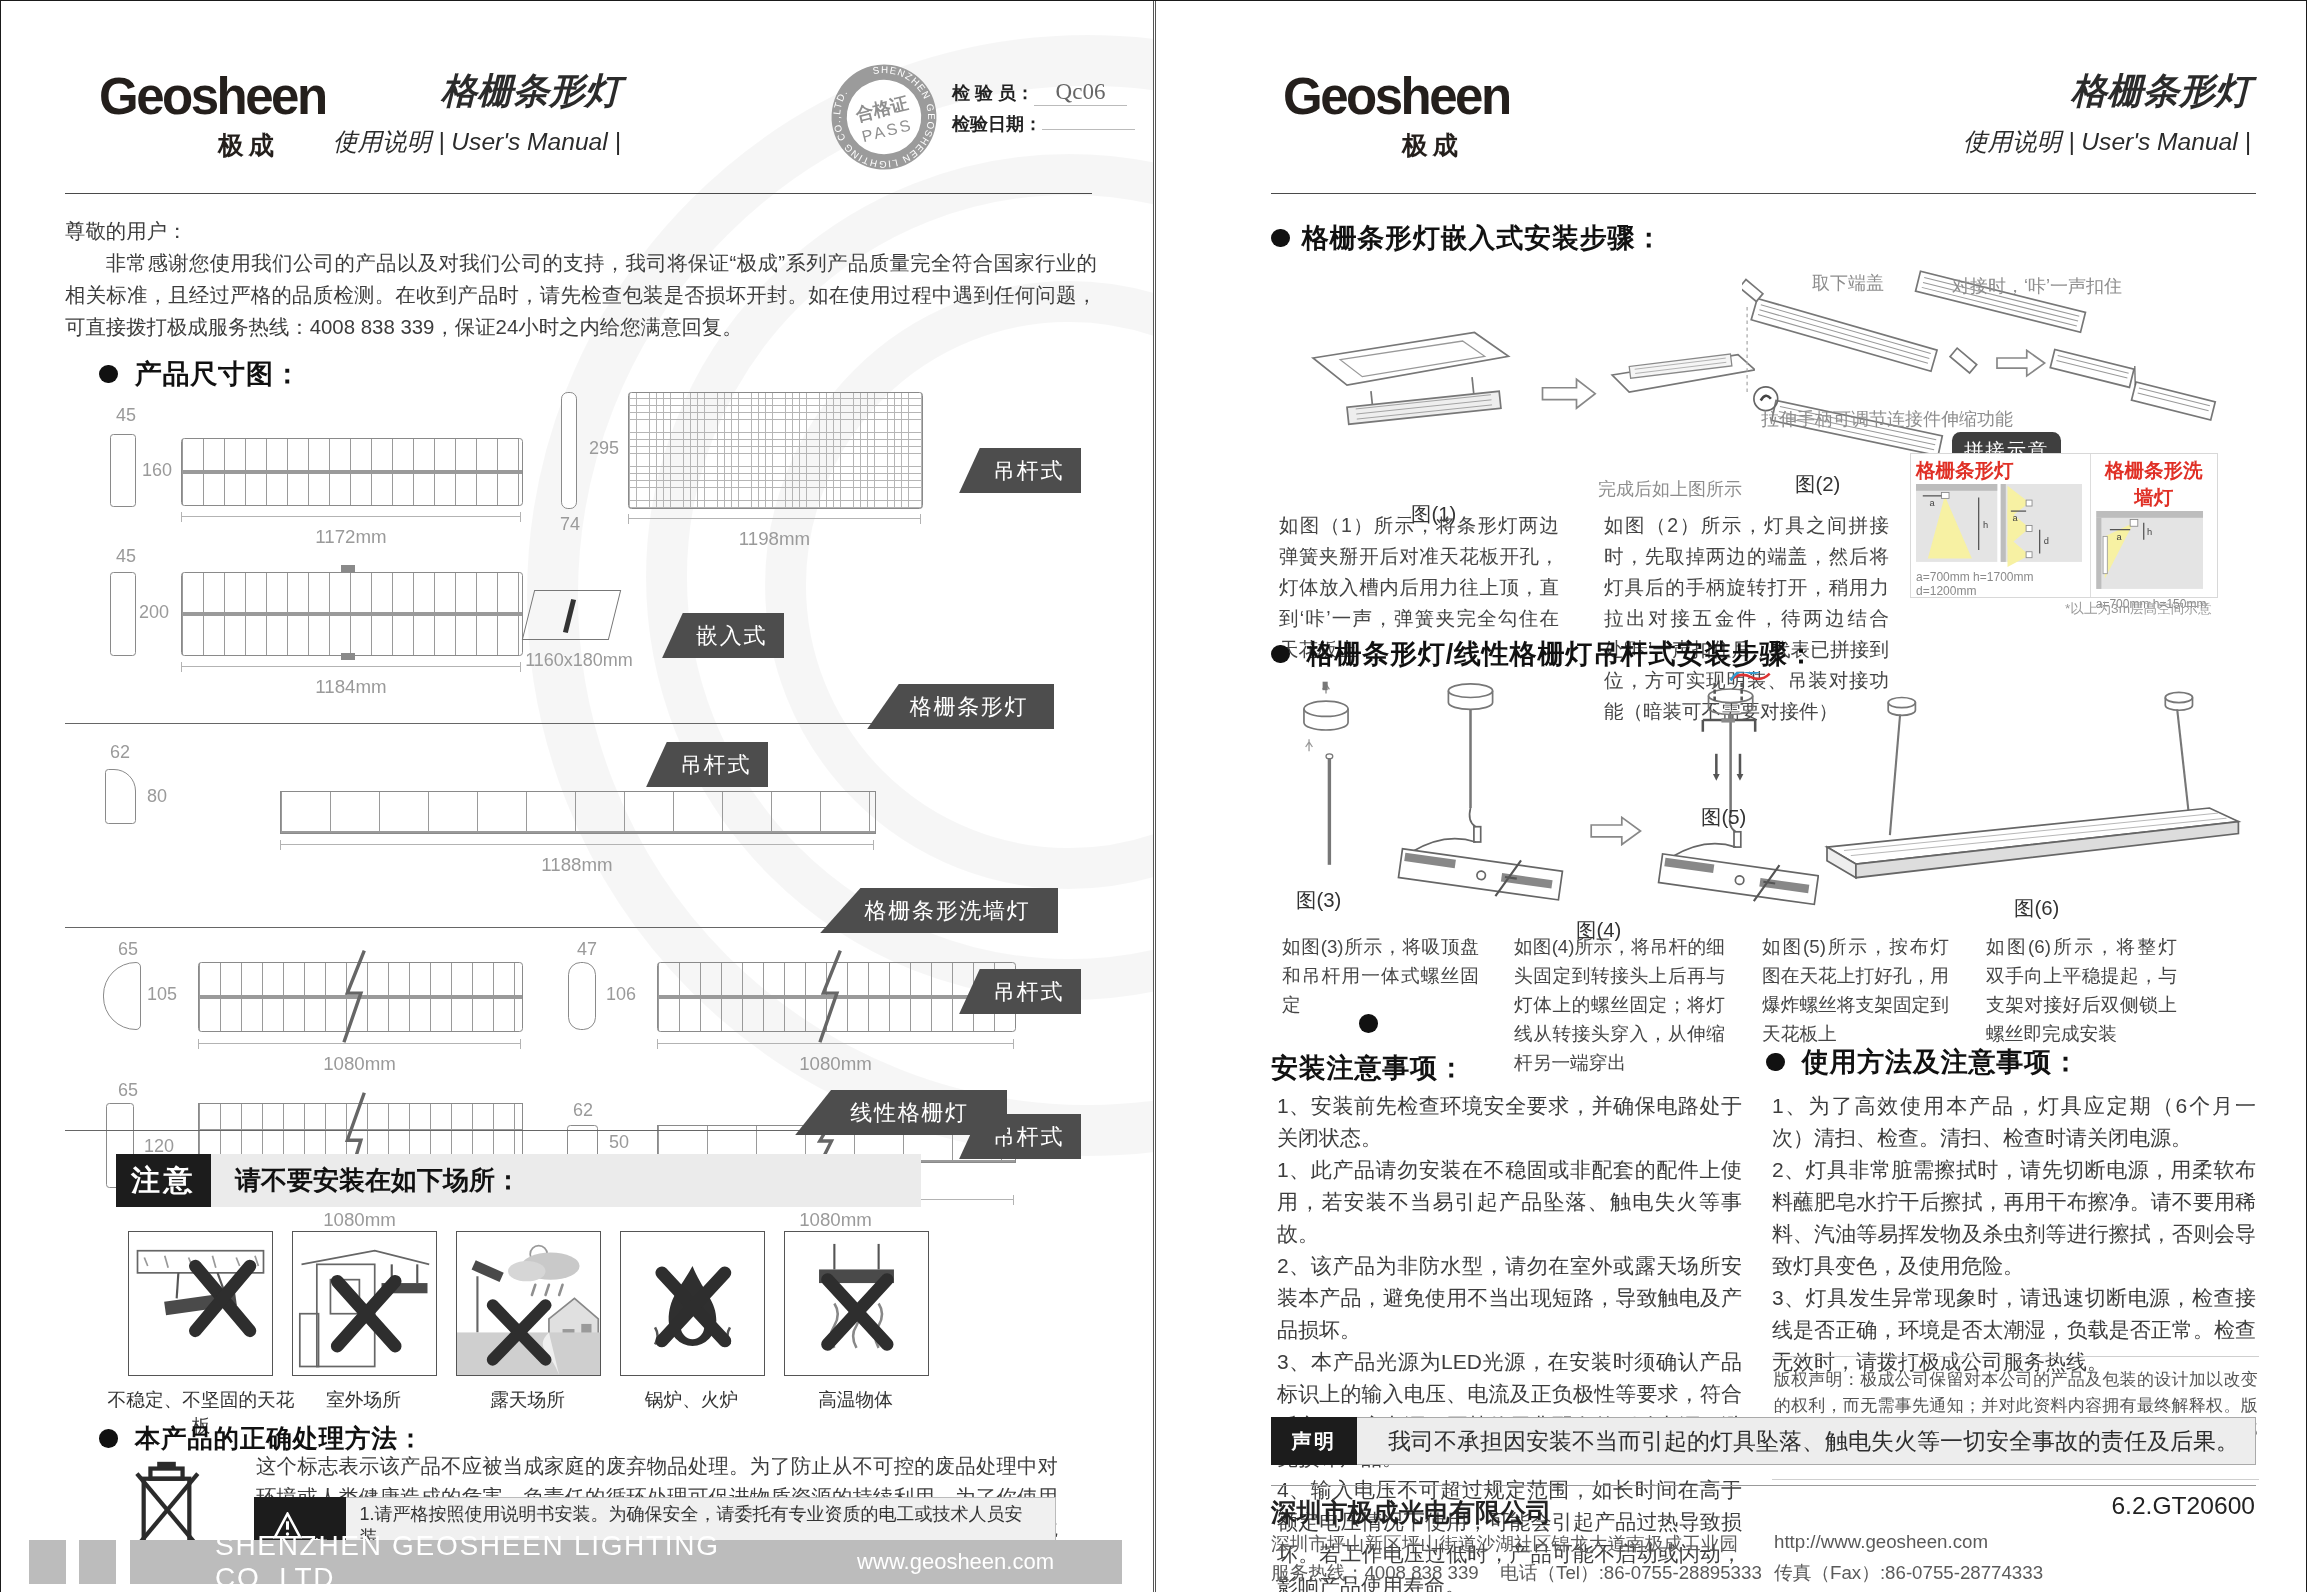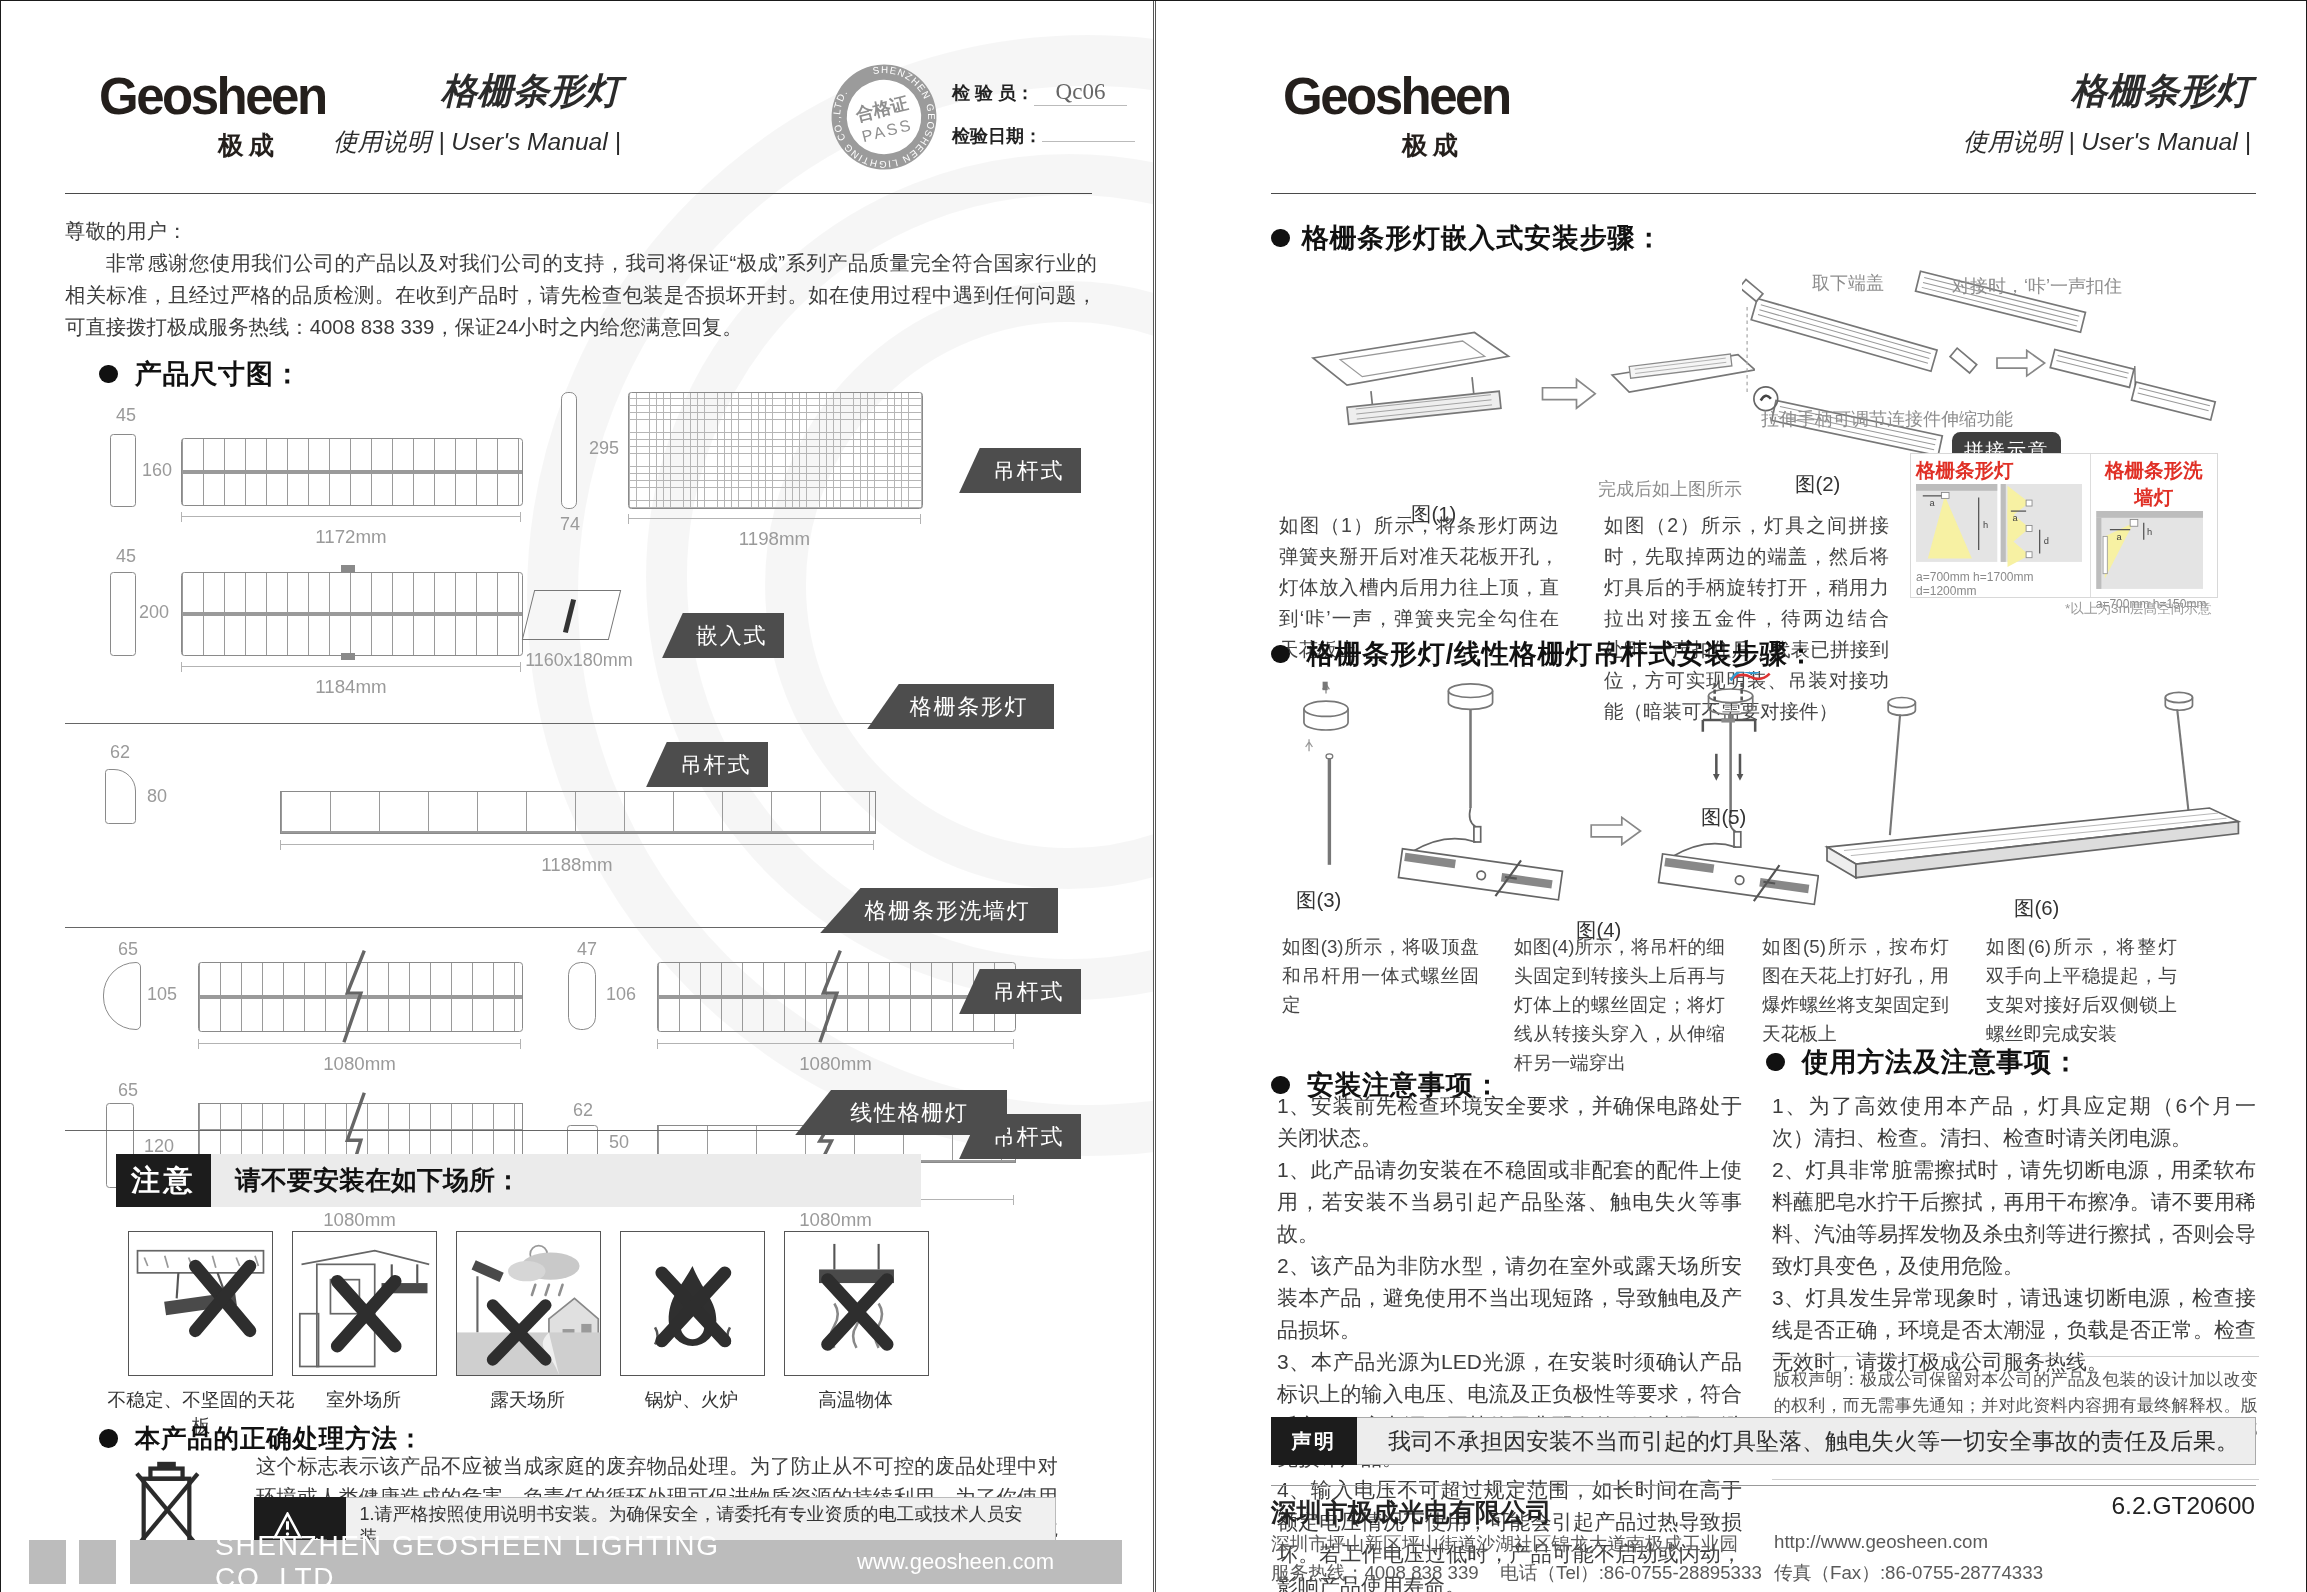--- a/index.html
+++ b/index.html
@@ -103,21 +103,21 @@
             </defs>
           <text font-size="11.5" fill="#fff" letter-spacing="1.4" font-family="Liberation Sans,sans-serif">
             <textPath href="#ringpath">SHENZHEN GEOSHEEN LIGHTING CO.,LTD.</textPath>
           </text>
           <text x="65" y="62" text-anchor="middle" font-size="21" fill="#8f8f8f" font-weight="bold">合格证</text>
           <text x="65" y="88" text-anchor="middle" font-size="19" fill="#8f8f8f" letter-spacing="3">PASS</text>
         </svg>
       </div>
 
       <div class="abs" style="left:951px;top:78px;width:195px;">
-        <div style="margin-bottom:13px;">
+        <div style="margin-bottom:1px;">
           <span class="insp-label">检 验 员：</span><span class="insp-line" style="width:93px;text-align:center;"><span class="insp-value">Qc06</span></span>
         </div>
         <div>
           <span class="insp-label">检验日期：</span><span class="insp-line" style="width:93px;height:22px;"></span>
         </div>
       </div>
       <div class="hrule" style="left:64px;top:192px;width:1027px;"></div>
     </div>
 
     <div class="abs" style="left:64px;top:214px;width:1032px;">
@@ -583,21 +583,21 @@
           <line x1="48" y1="196" x2="490" y2="152"></line>
         </g>
     </svg>
     <div class="abs figlab" style="left:858px;top:893px;">图(6)</div>
 
     <div class="abs cap" style="left:126px;top:931px;width:197px;">如图(3)所示，将吸顶盘和吊杆用一体式螺丝固定</div>
     <div class="abs cap" style="left:358px;top:931px;width:211px;">如图(4)所示，将吊杆的细头固定到转接头上后再与灯体上的螺丝固定；将灯线从转接头穿入，从伸缩杆另一端穿出</div>
     <div class="abs cap" style="left:606px;top:931px;width:187px;">如图(5)所示，按布灯图在天花上打好孔，用爆炸螺丝将支架固定到天花板上</div>
     <div class="abs cap" style="left:830px;top:931px;width:191px;">如图(6)所示，将整灯双手向上平稳提起，与支架对接好后双侧锁上螺丝即完成安装</div>
 
-    <div class="abs sechead" style="left:115px;top:1066px;">
+    <div class="abs sechead" style="left:115px;top:1013px;flex-direction:column;">
       <span class="dot"></span>
       <b>安装注意事项：</b>
     </div>
     <div class="abs" style="left:121px;top:1089px;width:465px;">
       <div class="list">1、安装前先检查环境安全要求，并确保电路处于关闭状态。</div>
       <div class="list">1、此产品请勿安装在不稳固或非配套的配件上使用，若安装不当易引起产品坠落、触电失火等事故。</div>
       <div class="list">2、该产品为非防水型，请勿在室外或露天场所安装本产品，避免使用不当出现短路，导致触电及产品损坏。</div>
       <div class="list">3、本产品光源为LED光源，在安装时须确认产品标识上的输入电压、电流及正负极性等要求，符合后方可开启电源。严禁使用非配套的驱动电源，避免损坏产品。</div>
       <div class="list">4、输入电压不可超过规定范围，如长时间在高于额定电压情况下使用，可能会引起产品过热导致损坏。若工作电压过低时，产品可能不启动或闪动，影响产品使用寿命。</div>
     </div>

